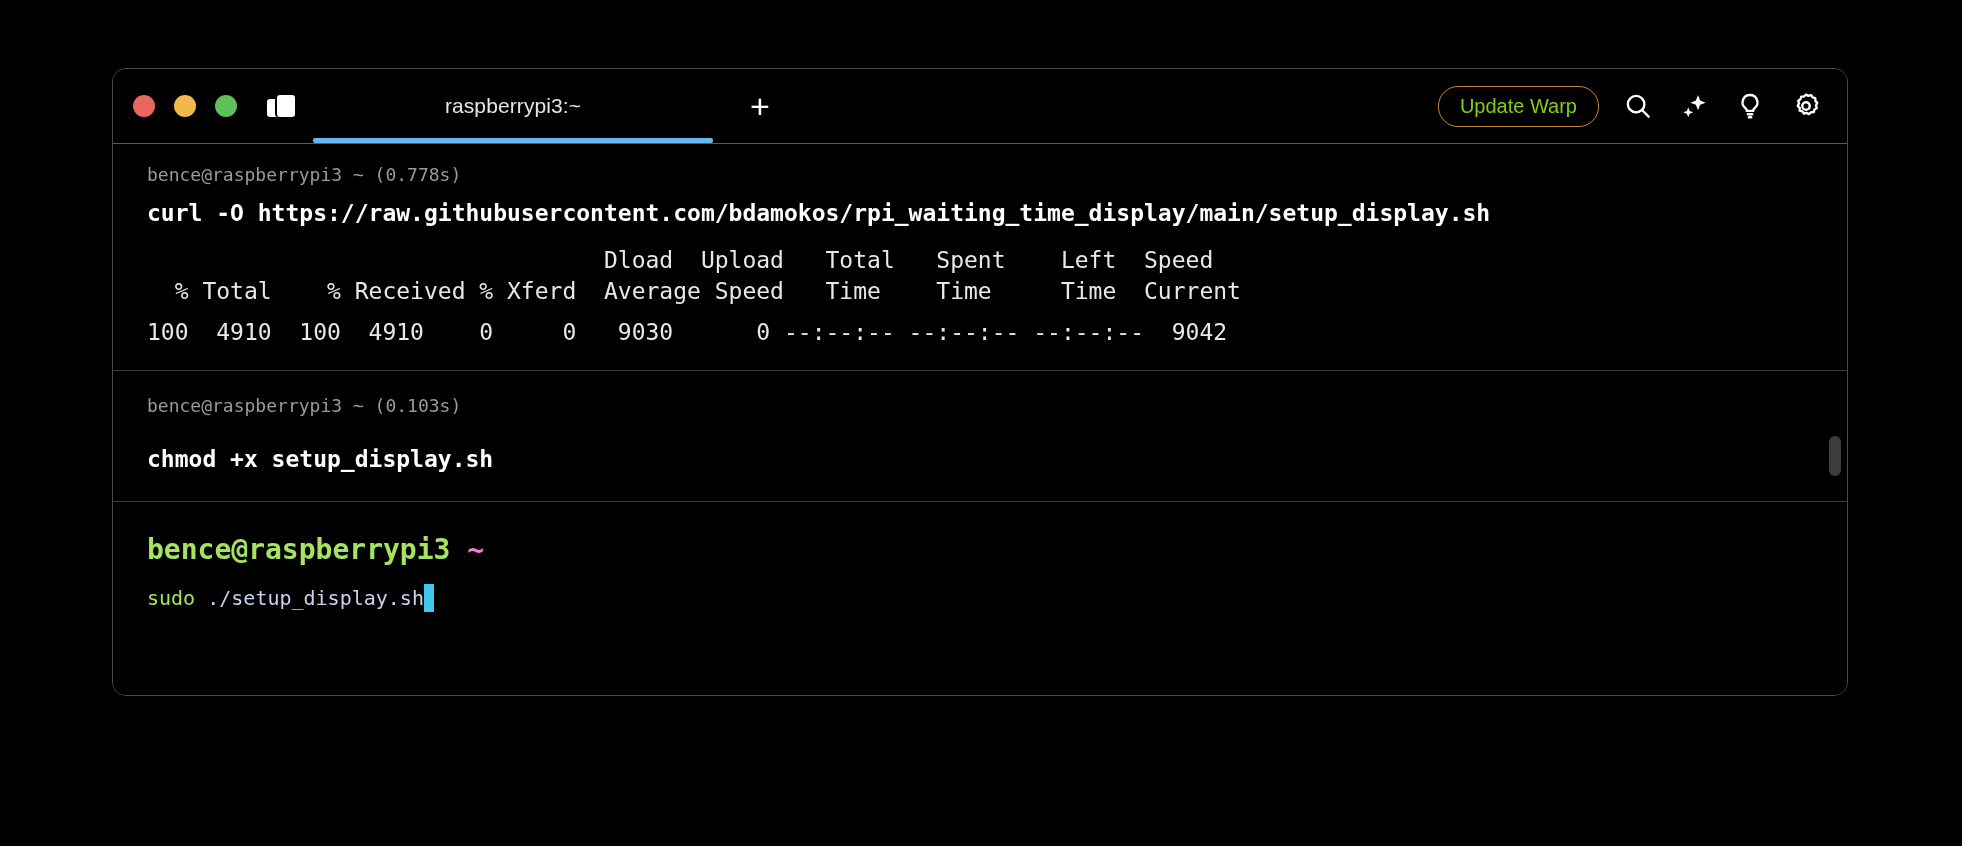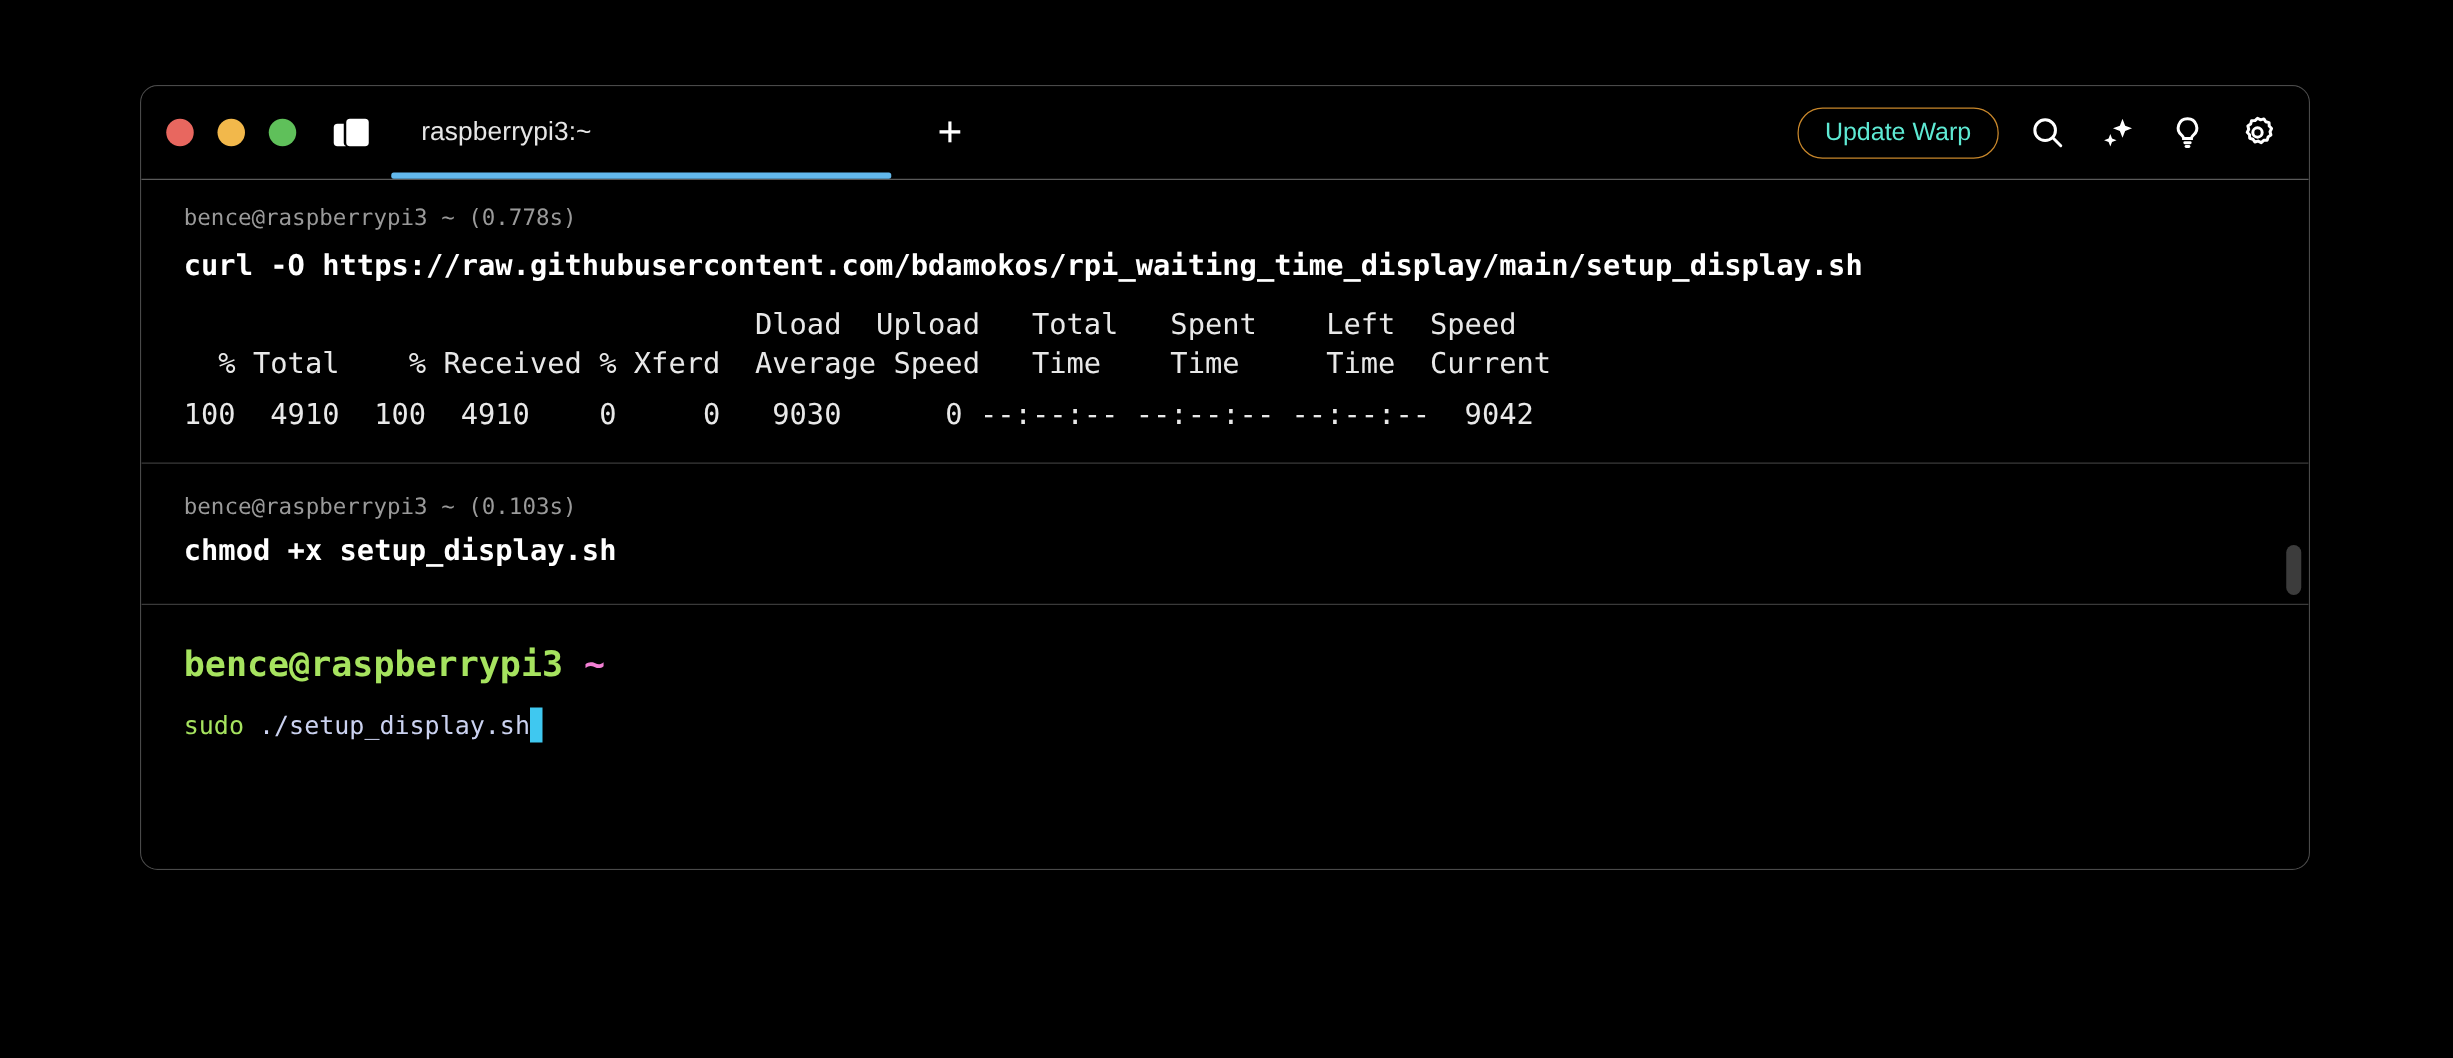--- a/index.html
+++ b/index.html
@@ -74,21 +74,21 @@
     display: flex;
     align-items: stretch;
     height: 100%;
     flex: 0 0 auto;
   }
   .tab {
     position: relative;
     min-width: 400px;
     display: flex;
     align-items: center;
-    justify-content: flex-start;
+    justify-content: center;
     padding: 0 24px;
     font-size: 21px;
     color: #e6e6e6;
     letter-spacing: 0.1px;
     cursor: default;
   }
   .tab.active::after {
     content: "";
     position: absolute;
     left: 0; right: 0; bottom: 0;
@@ -115,21 +115,21 @@
 
   .tb-right {
     display: flex;
     align-items: center;
     gap: 22px;
     padding-right: 24px;
   }
 
   .update-btn {
     border: 1px solid #C8872B;
-    color: #5eead4;
+    color: #84cc16;
     border-radius: 20px;
     font-size: 20px;
     padding: 9px 21px 10px;
     line-height: 1;
     background: transparent;
     white-space: nowrap;
     cursor: default;
   }
 
   .tb-icon {
@@ -178,21 +178,21 @@
 
   
   .b1 { padding-top: 22px; padding-bottom: 26px; }
   .b1 .promptline { margin-bottom: 18px; }
   .b1 .cmdline    { margin-bottom: 24px; }
   .b1 .outline    { margin-bottom: 8px; }
   .b1 .outline.gap { margin-top: 18px; margin-bottom: 0; }
 
   
   .b2 { padding-top: 26px; padding-bottom: 30px; }
-  .b2 .promptline { margin-bottom: 15px; }
+  .b2 .promptline { margin-bottom: 33px; }
 
   
   .b3 { padding-top: 34px; padding-bottom: 40px; }
   .b3 .prompt-active {
     font-size: 28px;
     font-weight: bold;
     line-height: 1.0;
     margin-bottom: 20px;
     white-space: pre;
   }

